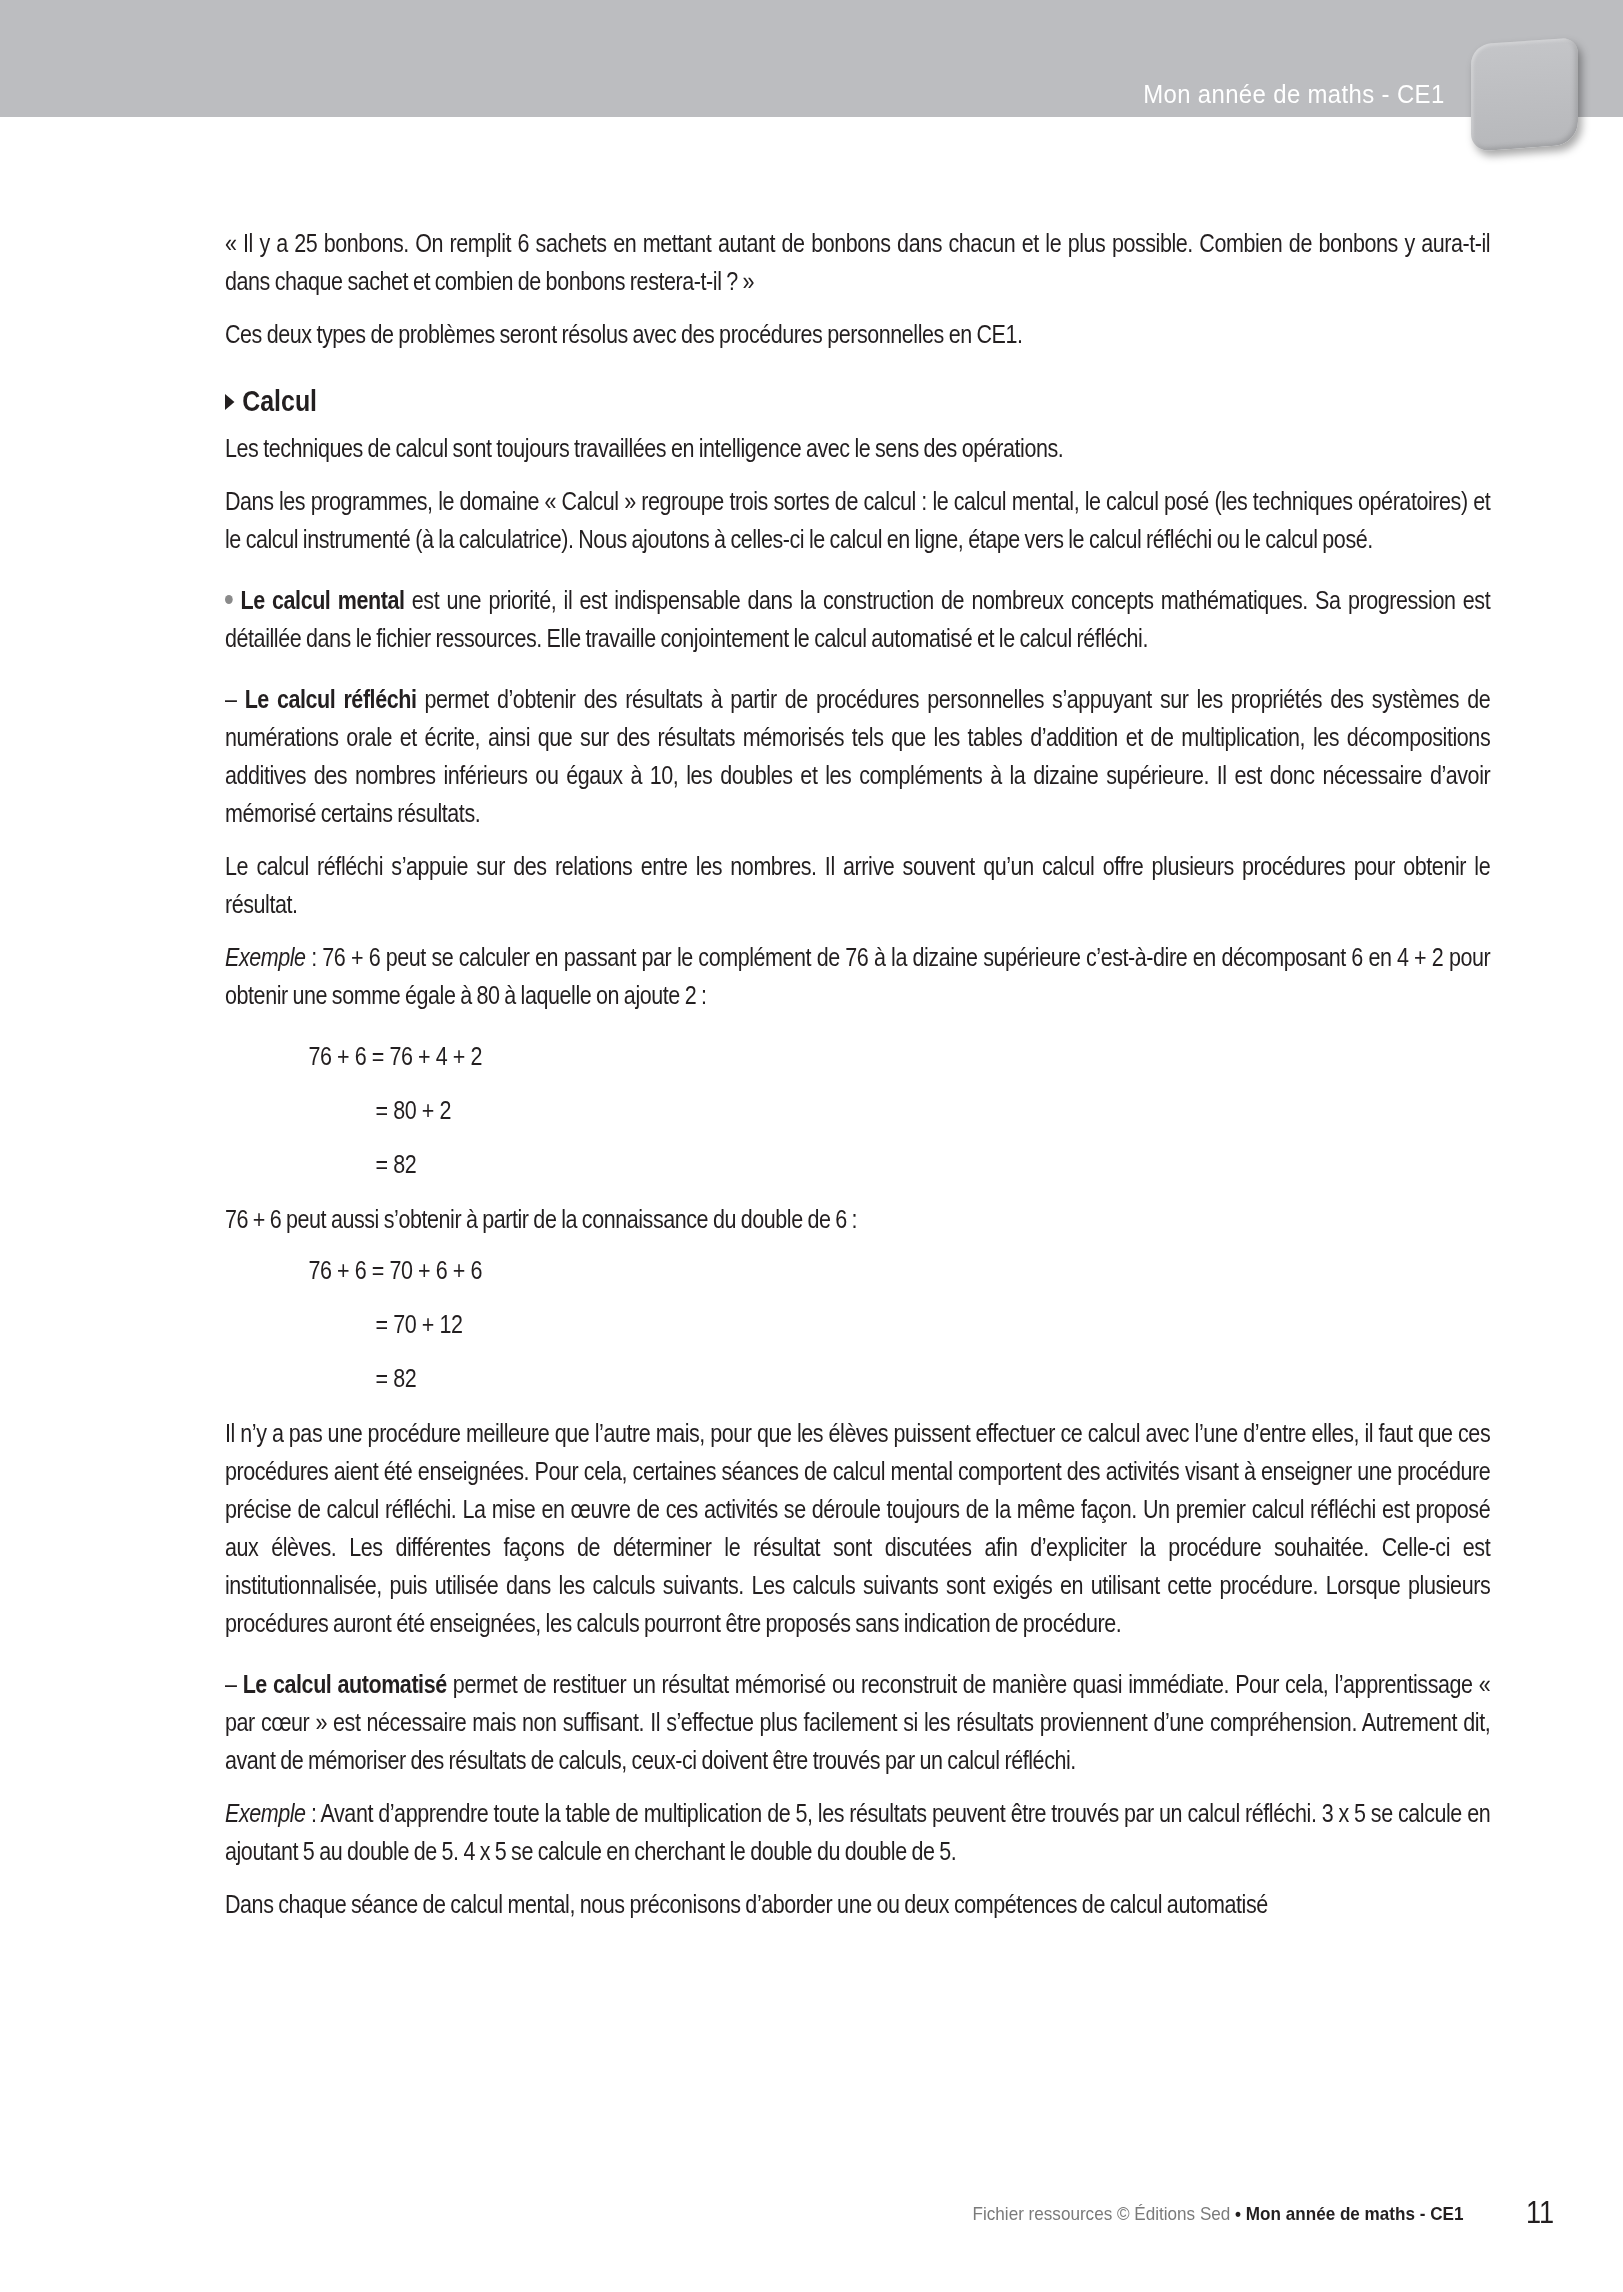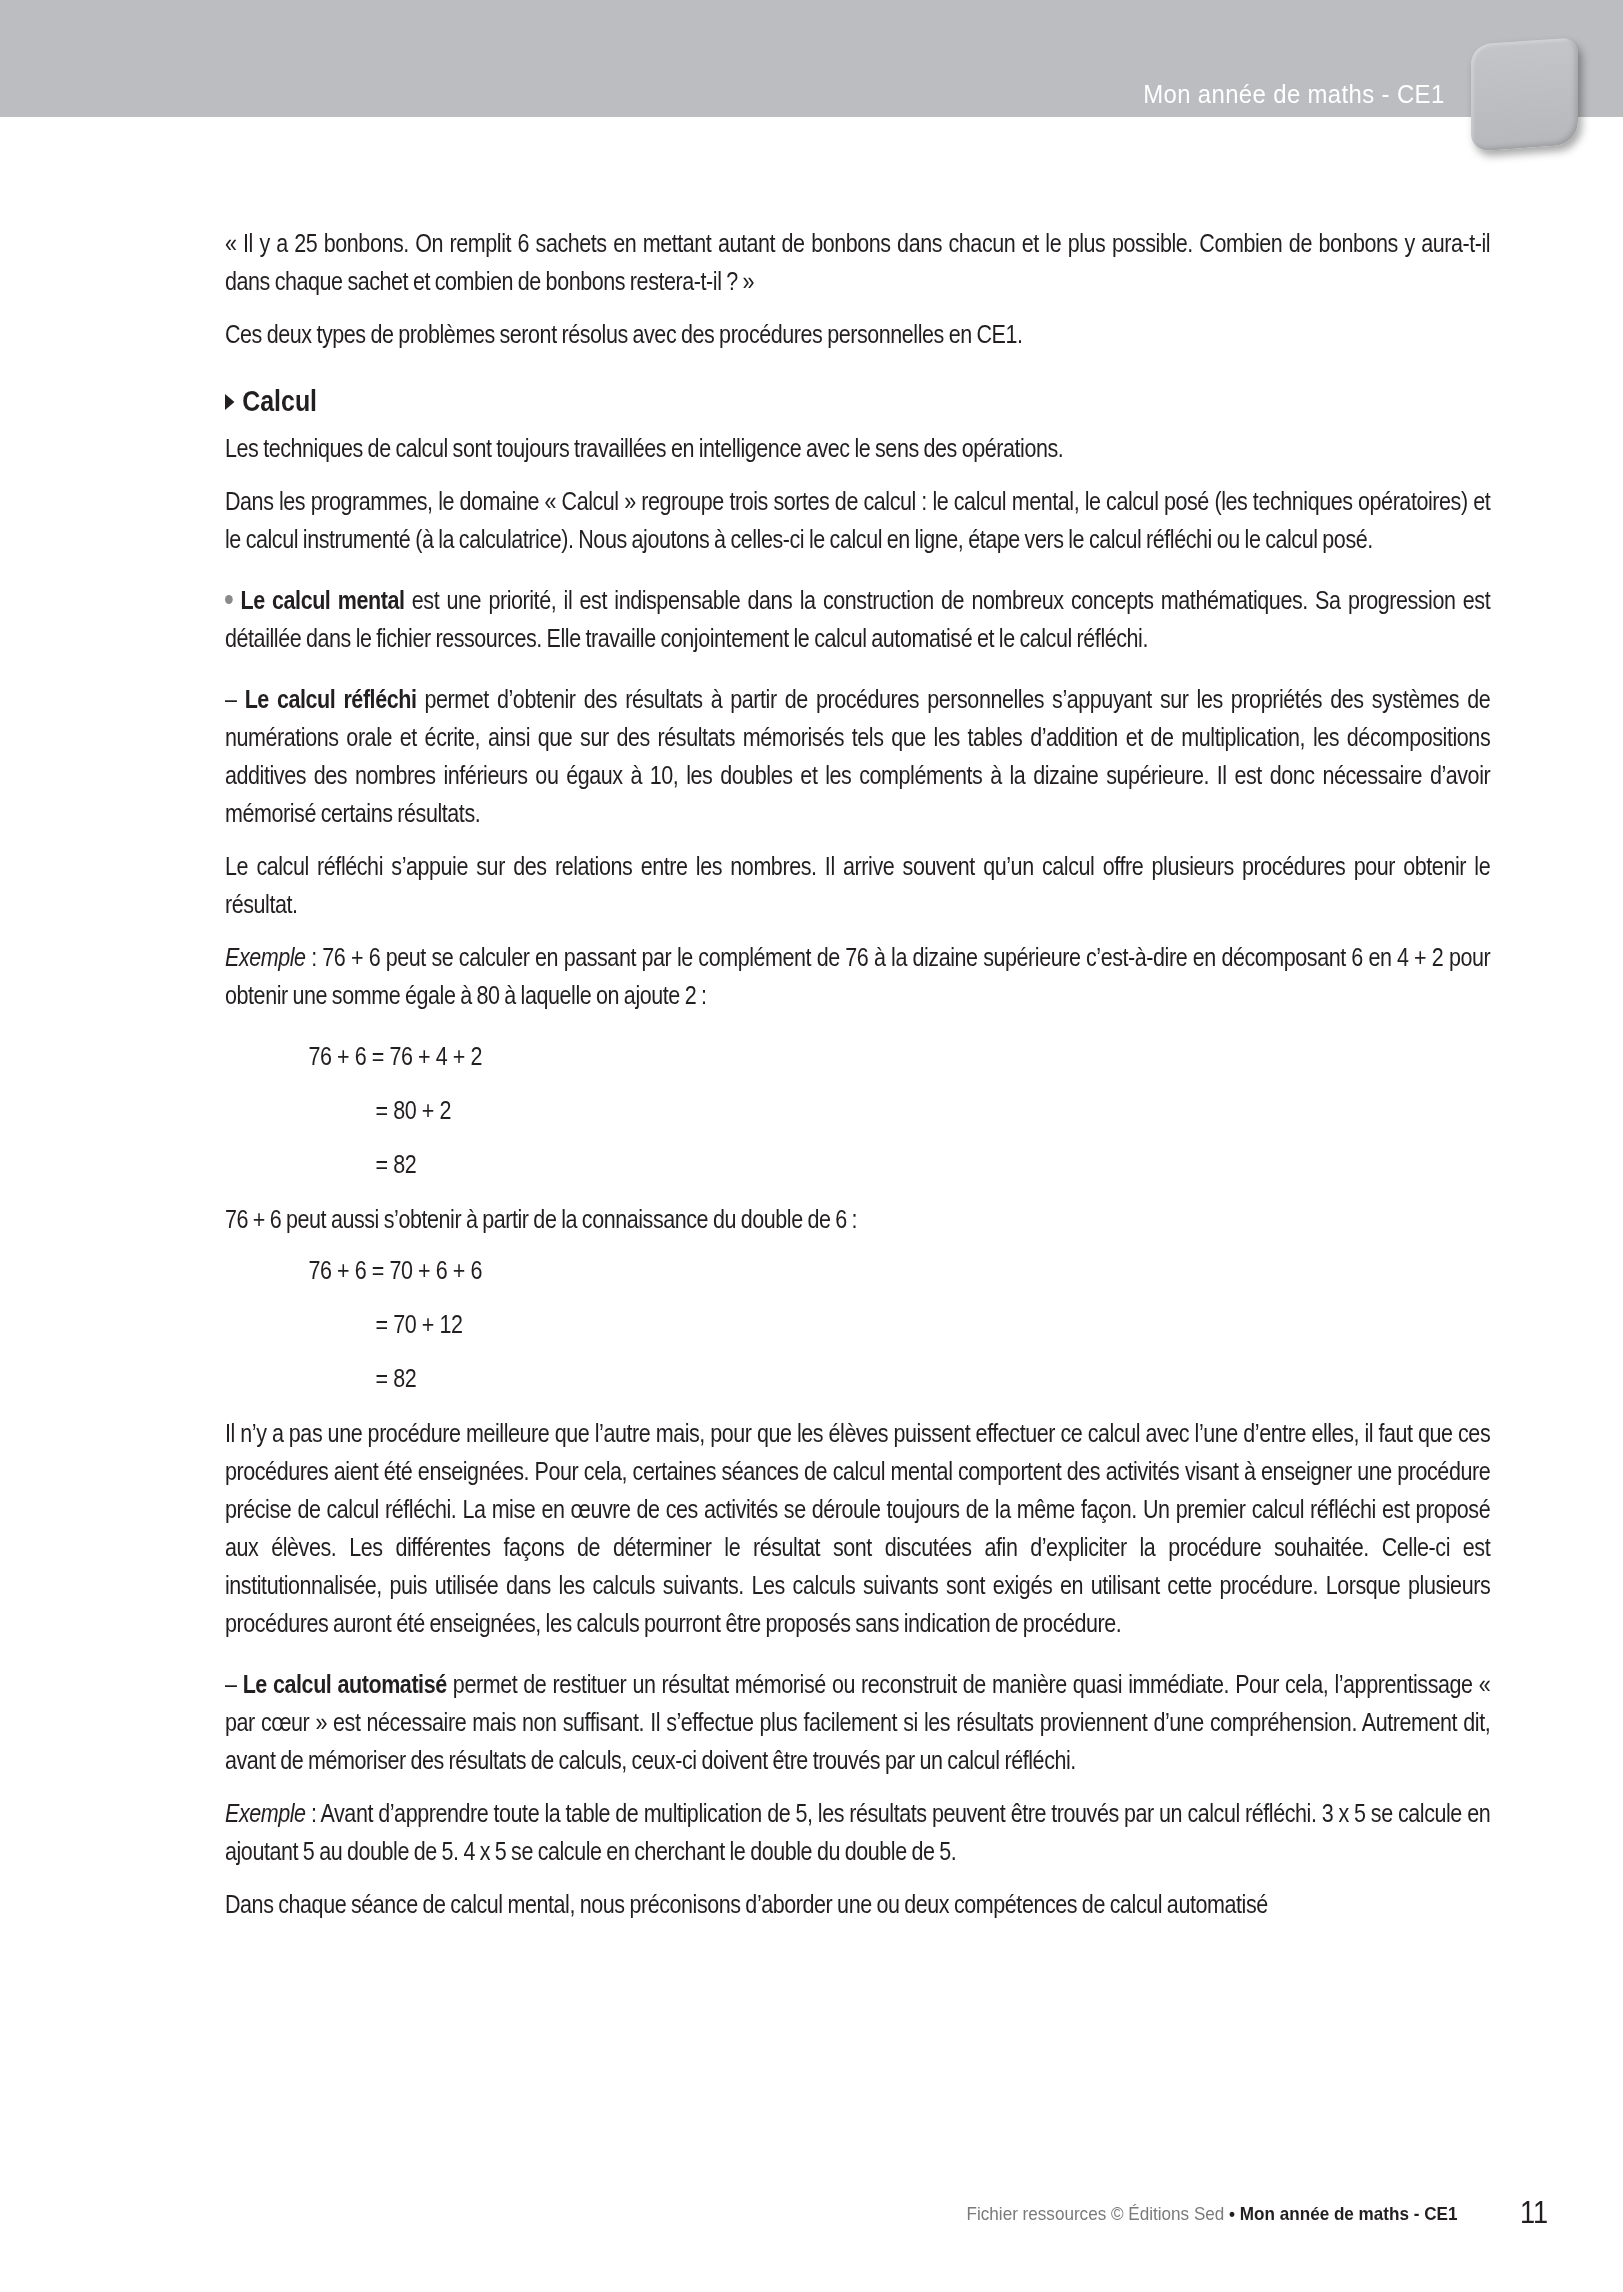--- a/index.html
+++ b/index.html
@@ -97,21 +97,21 @@
       letter-spacing: -0.5px;
       transform: scaleX(0.86);
       transform-origin: left top;
       white-space: nowrap;
     }
     .calc-first { padding-left: 97px; }
     .calc-cont { padding-left: 175px; }
     .footer {
       position: absolute;
       top: 2199px;
-      right: 8px;
+      right: 2px;
       width: 1568px;
       height: 36px;
     }
     .footer-text {
       position: absolute;
       right: 159px;
       top: 3.6px;
       font-size: 19px;
       color: #7a7a7a;
       white-space: nowrap;

